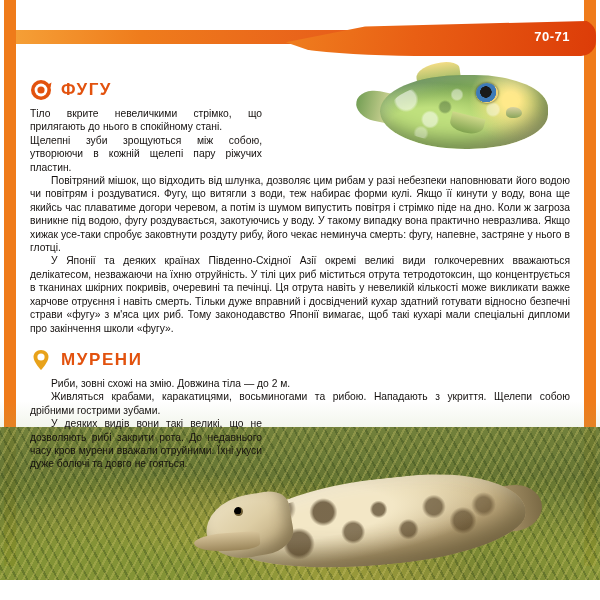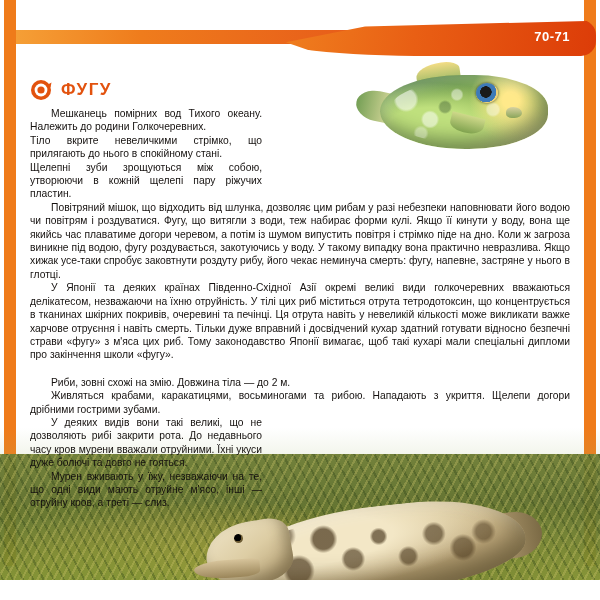--- a/index.html
+++ b/index.html
@@ -411,21 +411,20 @@
             <circle cx="11" cy="11" r="10" fill="#e2520e"></circle>
             <circle cx="11" cy="11" r="6.4" fill="#ffffff"></circle>
             <circle cx="11" cy="11" r="3.6" fill="#e2520e"></circle>
             <path d="M17 6 L21.5 3.5 L20.5 8.5 Z" fill="#e2520e"></path>
           </svg>
         </span>
         <span class="sec-title">ФУГУ</span>
       </div>
 
       <div class="fugu-text">
-        <p class="para narrow">Мешканець помірних вод Тихого океану. Належить до родини Голкочеревних.</p>
         <p class="para narrow noind">Тіло вкрите невеличкими стрімко, що прилягають до нього в спокійному стані.</p>
         <p class="para narrow noind">Щелепні зуби зрощуються між собою, утворюючи в кожній щелепі пару ріжучих пластин.</p>
         <p class="para">Повітряний мішок, що відходить від шлунка, дозволяє цим рибам у разі небезпеки наповнювати його водою чи повітрям і роздуватися. Фугу, що витягли з води, теж набирає форми кулі. Якщо її кинути у воду, вона ще якийсь час плаватиме догори черевом, а потім із шумом випустить повітря і стрімко піде на дно. Коли ж загроза виникне під водою, фугу роздувається, закотуючись у воду. У такому випадку вона практично невразлива. Якщо хижак усе-таки спробує заковтнути роздуту рибу, його чекає неминуча смерть: фугу, напевне, застряне у нього в глотці.</p>
         <p class="para">У Японії та деяких країнах Південно-Східної Азії окремі великі види голкочеревних вважаються делікатесом, незважаючи на їхню отруйність. У тілі цих риб міститься отрута тетродотоксин, що концентрується в тканинах шкірних покривів, очеревині та печінці. Ця отрута навіть у невеликій кількості може викликати важке харчове отруєння і навіть смерть. Тільки дуже вправний і досвідчений кухар здатний готувати відносно безпечні страви «фугу» з м'яса цих риб. Тому законодавство Японії вимагає, щоб такі кухарі мали спеціальні дипломи про закінчення школи «фугу».</p>
       </div>
     </div>
 
     <div class="moray-section">
 
       <div class="moray-photo">
@@ -435,25 +434,33 @@
         <div class="moray-shape">
           <div class="moray-tail"></div>
           <div class="moray-body"></div>
           <div class="moray-dots"></div>
           <div class="moray-head"></div>
           <div class="moray-jaw"></div>
           <div class="moray-eye"></div>
         </div>
       </div>
 
+      <div class="section-head">
+        <span class="sec-icon">
+          <svg width="22" height="22" viewBox="0 0 22 22">
+            <path d="M11 1 C6.6 1 3.5 4.2 3.5 8 C3.5 13 11 21 11 21 C11 21 18.5 13 18.5 8 C18.5 4.2 15.4 1 11 1 Z" fill="#e8a21a"></path>
+            <circle cx="11" cy="8" r="3.6" fill="#ffffff"></circle>
+          </svg>
+        </span>
+        <span class="sec-title">МУРЕНИ</span>
+      </div>
 
       <div class="moray-text">
         <p class="para">Риби, зовні схожі на змію. Довжина тіла — до 2 м.</p>
-        <p class="para">Живляться крабами, каракатицями, восьминогами та рибою. Нападають з укриття. Щелепи догори дрібними гострими зубами.</p>
+        <p class="para">Живляться крабами, каракатицями, восьминогами та рибою. Нападають з укриття. Щелепи собою дрібними гострими зубами.</p>
         <p class="para narrow">У деяких видів вони такі великі, що не дозволяють рибі закрити рота. До недавнього часу кров мурени вважали отруйними. Їхні укуси дуже болючі та довго не гояться.</p>
-        <p class="para narrow">Мурен вживають у їжу, незважаючи на те, що одні види мають отруйне м'ясо, інші — отруйну кров, а треті — слиз.</p>
       </div>
     </div>
 
   </div>
 
   <div class="bottom-bar"></div>
 </div>
 
 </body></html>

